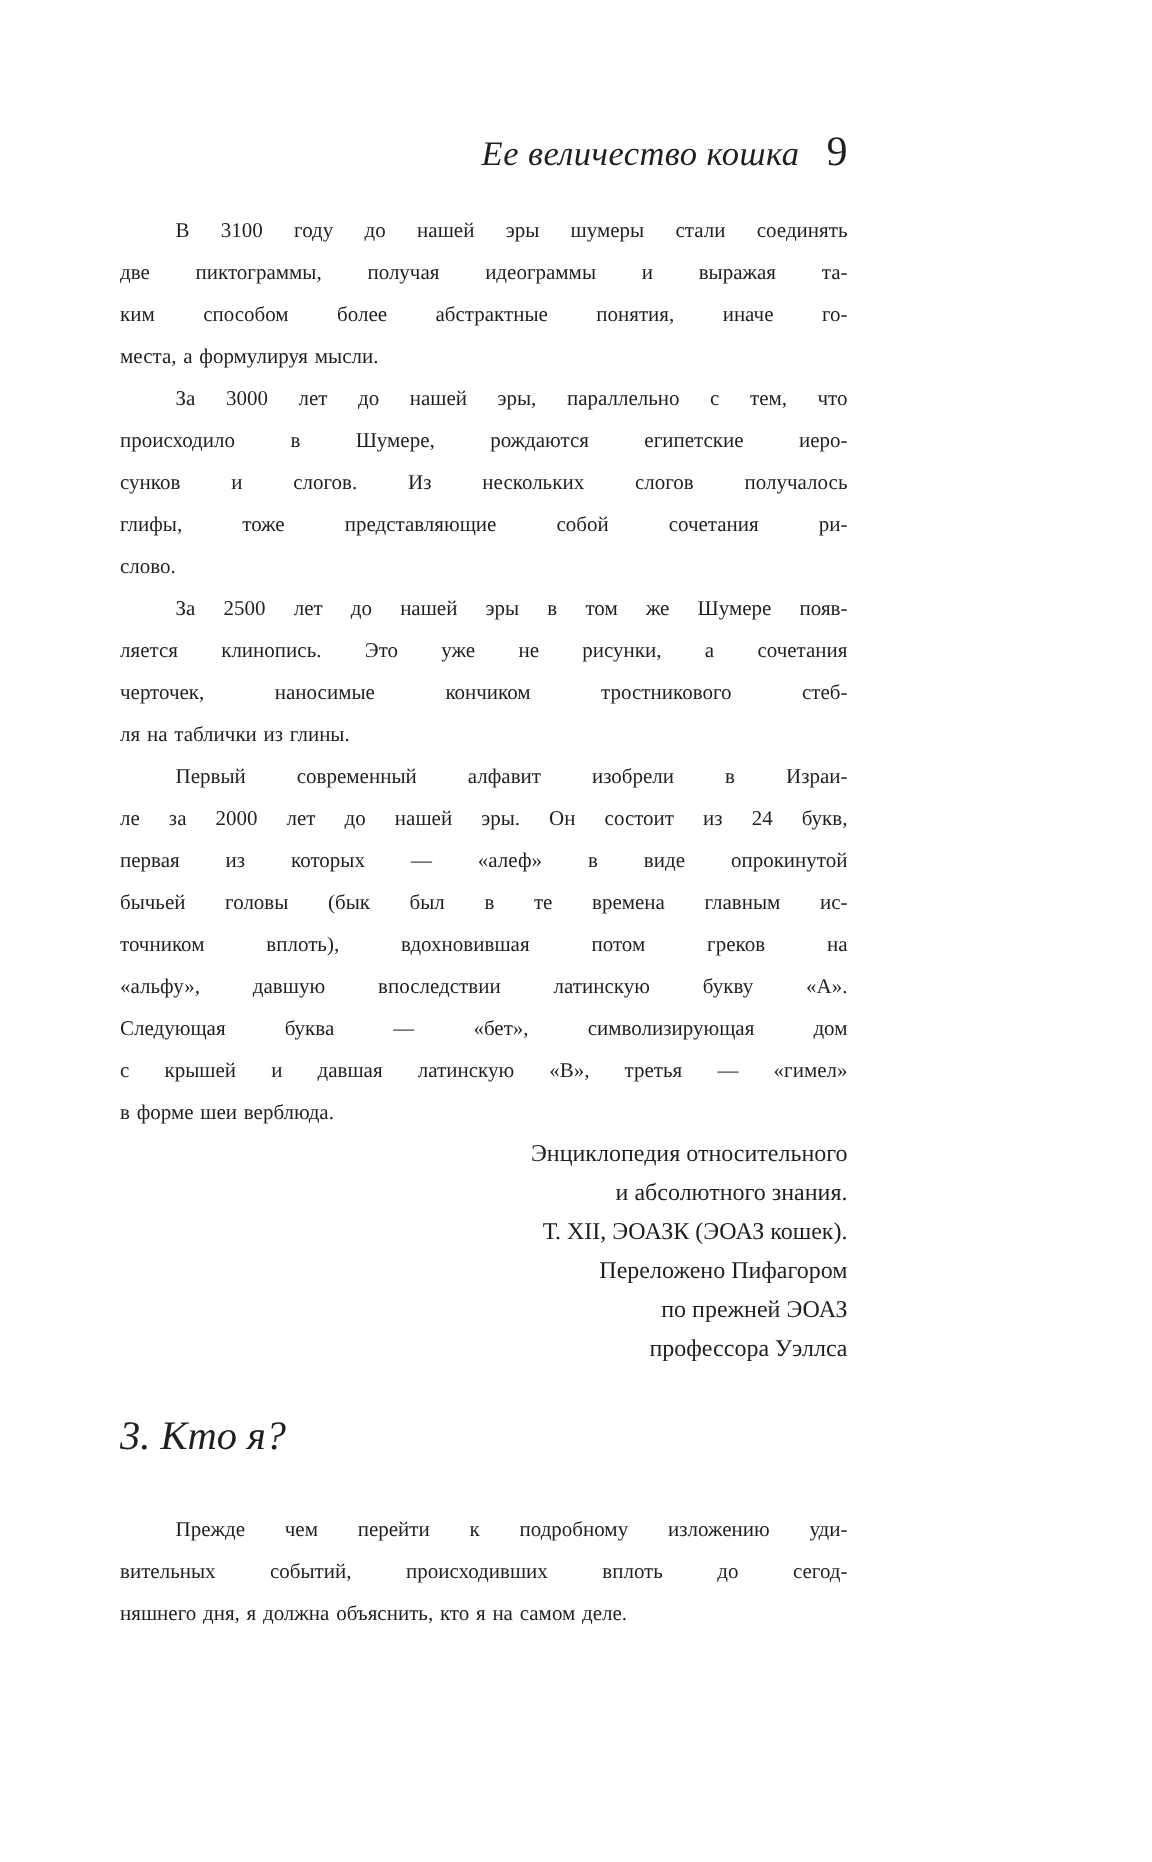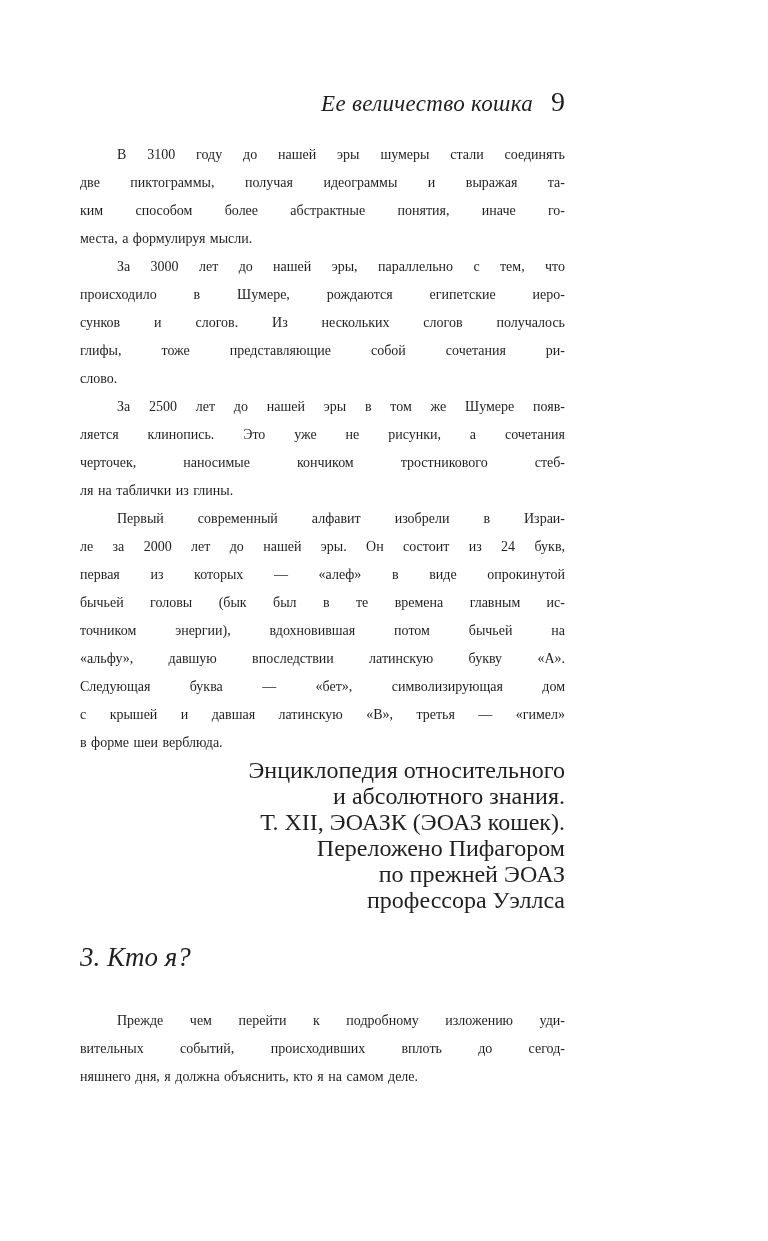--- a/index.html
+++ b/index.html
@@ -46,21 +46,21 @@
     padding-left: 37px;
   }
   .body-line.end {
     text-align: center;
     text-align-last: left;
   }
   .attribution {
     margin-top: 0;
   }
   .attr-line {
-    font-size: 24px;
+    font-size: 16px;
     line-height: 26px;
     text-align: right;
   }
   .chapter-heading {
     margin: 27px 0 0 0;
     font-size: 27px;
     line-height: 34px;
     font-style: italic;
     font-weight: normal;
   }
@@ -100,21 +100,21 @@
       <div class="body-line">ляется клинопись. Это уже не рисунки, а сочетания</div>
       <div class="body-line">черточек, наносимые кончиком тростникового стеб-</div>
       <div class="body-line end">ля на таблички из глины.</div>
     </div>
 
     <div class="paragraph">
       <div class="body-line first">Первый современный алфавит изобрели в Израи-</div>
       <div class="body-line">ле за 2000 лет до нашей эры. Он состоит из 24 букв,</div>
       <div class="body-line">первая из которых — «алеф» в виде опрокинутой</div>
       <div class="body-line">бычьей головы (бык был в те времена главным ис-</div>
-      <div class="body-line">точником энергии), вдохновившая потом бычьей на</div>
+      <div class="body-line">точником вплоть), вдохновившая потом греков на</div>
       <div class="body-line">«альфу», давшую впоследствии латинскую букву «А».</div>
       <div class="body-line">Следующая буква — «бет», символизирующая дом</div>
       <div class="body-line">с крышей и давшая латинскую «В», третья — «гимел»</div>
       <div class="body-line end">в форме шеи верблюда.</div>
     </div>
 
     <div class="attribution">
       <div class="attr-line">Энциклопедия относительного</div>
       <div class="attr-line">и абсолютного знания.</div>
       <div class="attr-line">Т. XII, ЭОАЗК (ЭОАЗ кошек).</div>

